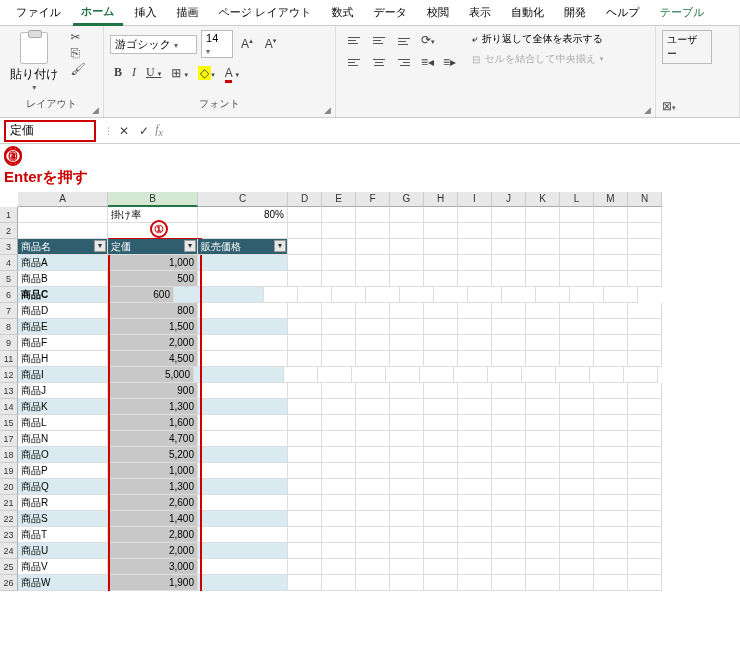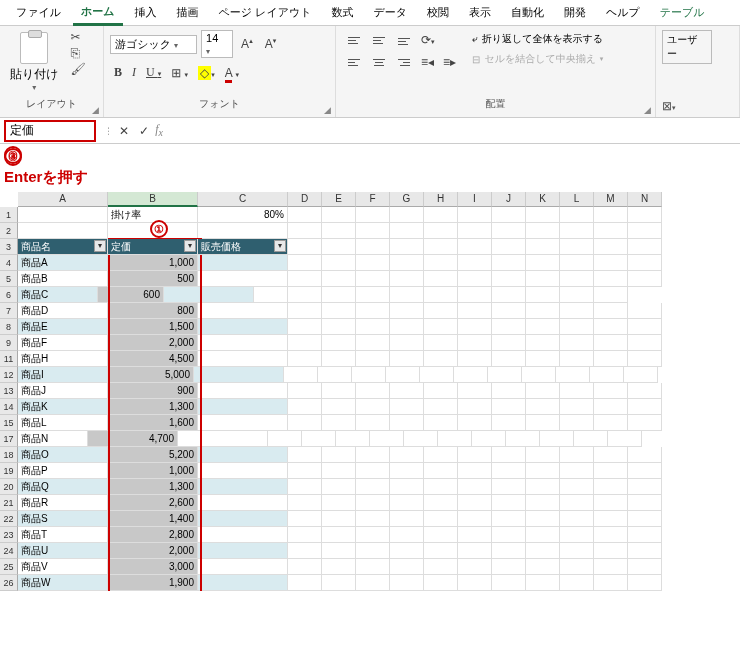--- a/index.html
+++ b/index.html
@@ -178,21 +178,20 @@
           <span>⤶</span>
           <span>折り返して全体を表示する</span>
         </div>
         <div class="wrap-row" style="color:#aaa">
           <span>⊟</span>
           <span>セルを結合して中央揃え</span>
           <span style="font-size:7px">▾</span>
         </div>
       </div>
     </div>
-    <div class="ribbon-group-label">配置</div>
     <span class="ribbon-launcher">◢</span>
   </div>
 
   <div class="ribbon-group" style="flex:1">
     <div style="border:1px solid #bbb;padding:2px 4px;font-size:10px;width:50px">ユーザー</div>
     <div style="margin-top:4px;font-size:12px;color:#555">⊠<span style="font-size:7px">▾</span></div>
   </div>
 </div>
 
 <div style="position:relative">
@@ -314,21 +313,21 @@
       <div class="cell " style="width: 34px;"></div>
       <div class="cell " style="width: 34px;"></div>
       <div class="cell " style="width: 34px;"></div>
       <div class="cell " style="width: 34px;"></div>
       <div class="cell " style="width: 34px;"></div>
       <div class="cell " style="width: 34px;"></div>
       <div class="cell " style="width: 34px;"></div>
     </div>
     <div class="row">
       <div class="row-header">6</div>
-      <div class="cell band-a" style="width: 80px;">商品C</div>
+      <div class="cell band-a" style="width: 90px; font-weight: bold;">商品C</div>
       <div class="cell r sel-col" style="width: 66px;">600</div>
       <div class="cell band-a" style="width: 90px;"></div>
       <div class="cell " style="width: 34px;"></div>
       <div class="cell " style="width: 34px;"></div>
       <div class="cell " style="width: 34px;"></div>
       <div class="cell " style="width: 34px;"></div>
       <div class="cell " style="width: 34px;"></div>
       <div class="cell " style="width: 34px;"></div>
       <div class="cell " style="width: 34px;"></div>
       <div class="cell " style="width: 34px;"></div>
@@ -467,21 +466,21 @@
       <div class="cell " style="width: 34px;"></div>
       <div class="cell " style="width: 34px;"></div>
       <div class="cell " style="width: 34px;"></div>
       <div class="cell " style="width: 34px;"></div>
       <div class="cell " style="width: 34px;"></div>
       <div class="cell " style="width: 34px;"></div>
       <div class="cell " style="width: 34px;"></div>
     </div>
     <div class="row">
       <div class="row-header">17</div>
-      <div class="cell band-b" style="width: 70px;">商品N</div>
+      <div class="cell band-b" style="width: 90px;">商品N</div>
       <div class="cell r sel-col" style="width: 90px;">4,700</div>
       <div class="cell band-b" style="width: 90px;"></div>
       <div class="cell " style="width: 34px;"></div>
       <div class="cell " style="width: 34px;"></div>
       <div class="cell " style="width: 34px;"></div>
       <div class="cell " style="width: 34px;"></div>
       <div class="cell " style="width: 34px;"></div>
       <div class="cell " style="width: 34px;"></div>
       <div class="cell " style="width: 34px;"></div>
       <div class="cell " style="width: 34px;"></div>

